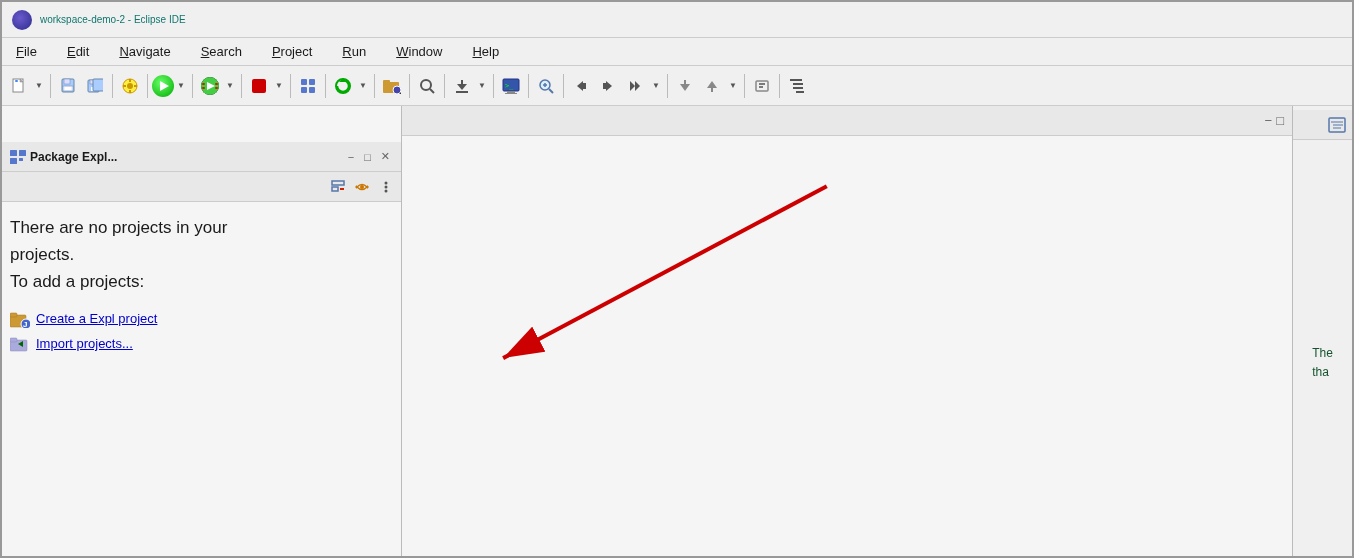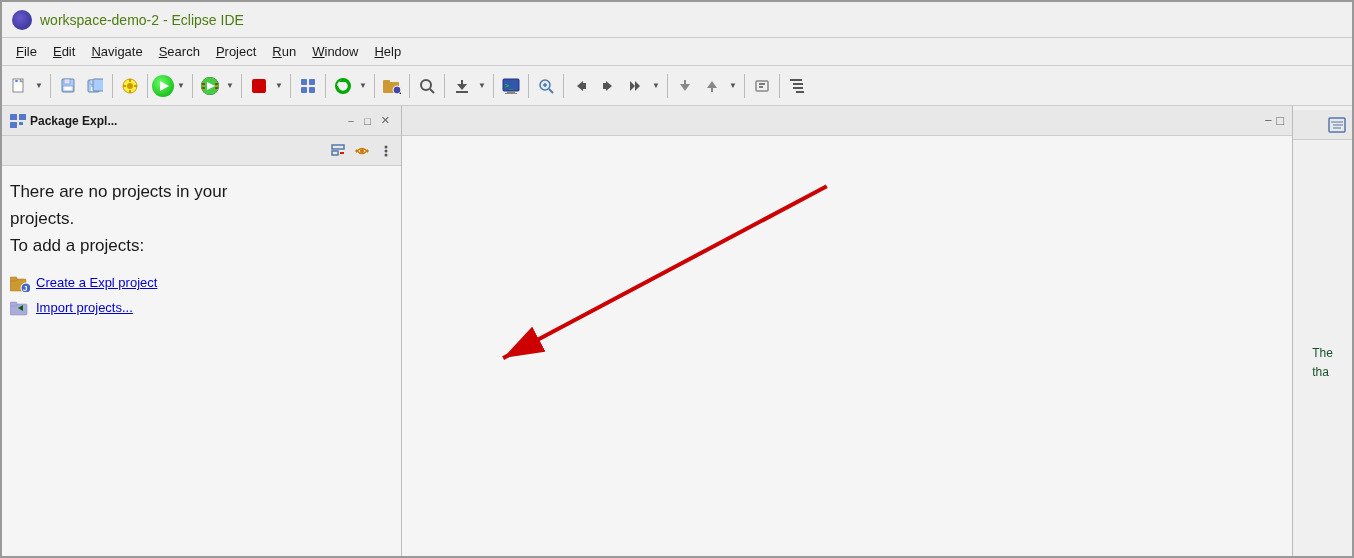--- a/index.html
+++ b/index.html
@@ -24,33 +24,33 @@
     }
     #title-bar .app-icon {
       width: 20px;
       height: 20px;
       border-radius: 50%;
       background: radial-gradient(circle at 40% 40%, #6a5acd, #2c2c8a);
       margin-right: 8px;
       flex-shrink: 0;
     }
     #title-bar .title-text {
-      font-size: 14px;
-      color: #4d7c0f;
+      font-size: 10px;
+      color: #0f766e;
     }
 
     
     #menu-bar {
       background: #f0f0f0;
       height: 28px;
       display: flex;
       align-items: center;
       padding: 0 6px;
       border-bottom: 1px solid #ccc;
-      gap: 0;
+      gap: 14px;
     }
     .menu-item {
       padding: 3px 8px;
       cursor: pointer;
       font-size: 13px;
       color: #1a1a1a;
       border-radius: 2px;
     }
     .menu-item .underline { text-decoration: underline; }
 
@@ -100,20 +100,21 @@
       flex-shrink: 0;
     }
     #pe-header {
       background: #e8e8e8;
       height: 30px;
       display: flex;
       align-items: center;
       padding: 0 8px;
       border-bottom: 1px solid #ccc;
       gap: 4px;
+      margin-top: 36px;
     }
     #pe-header .panel-title {
       font-size: 12px;
       font-weight: bold;
       color: #1a1a1a;
       flex: 1;
     }
     #pe-header .panel-ctrl {
       font-size: 11px;
       color: #666;

